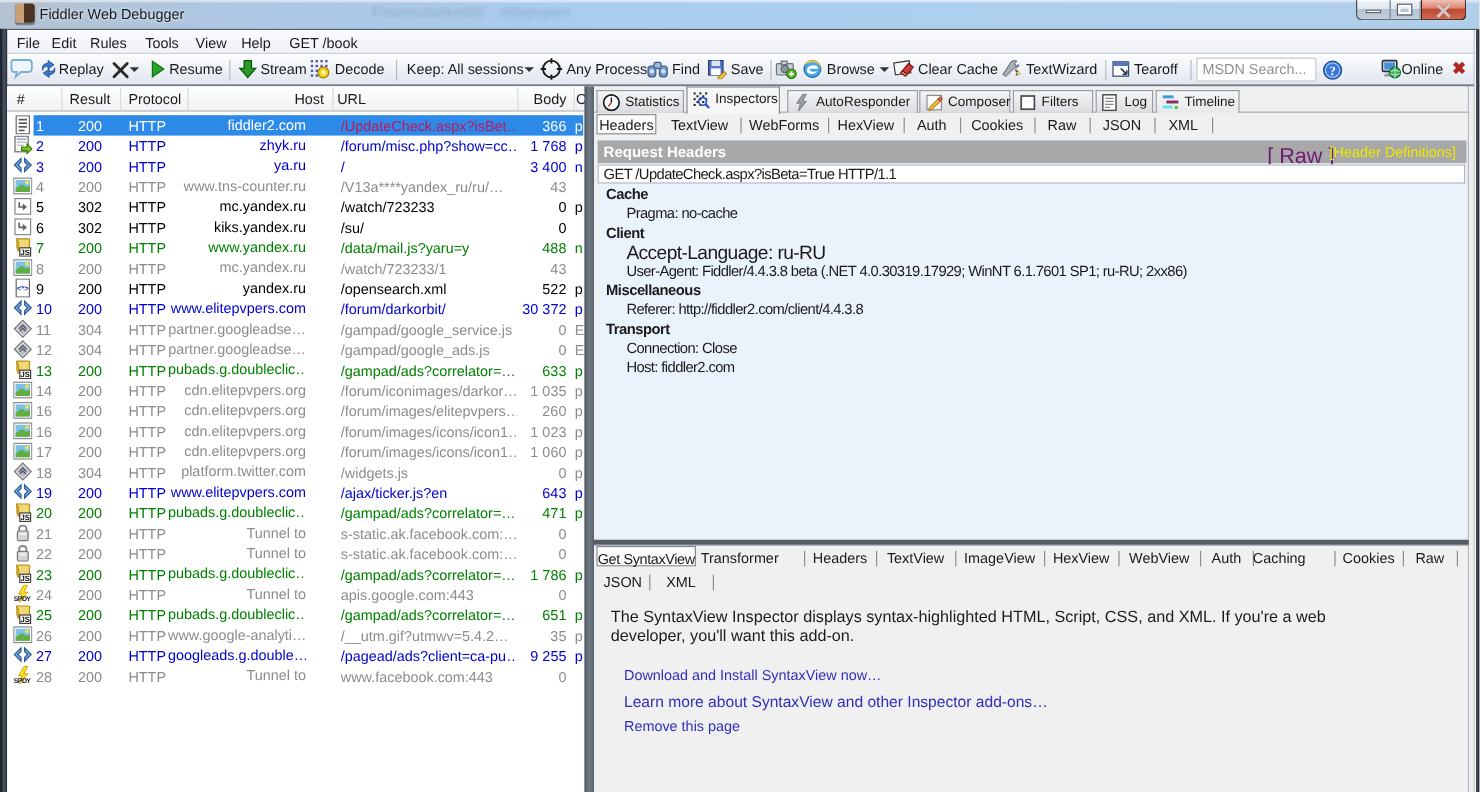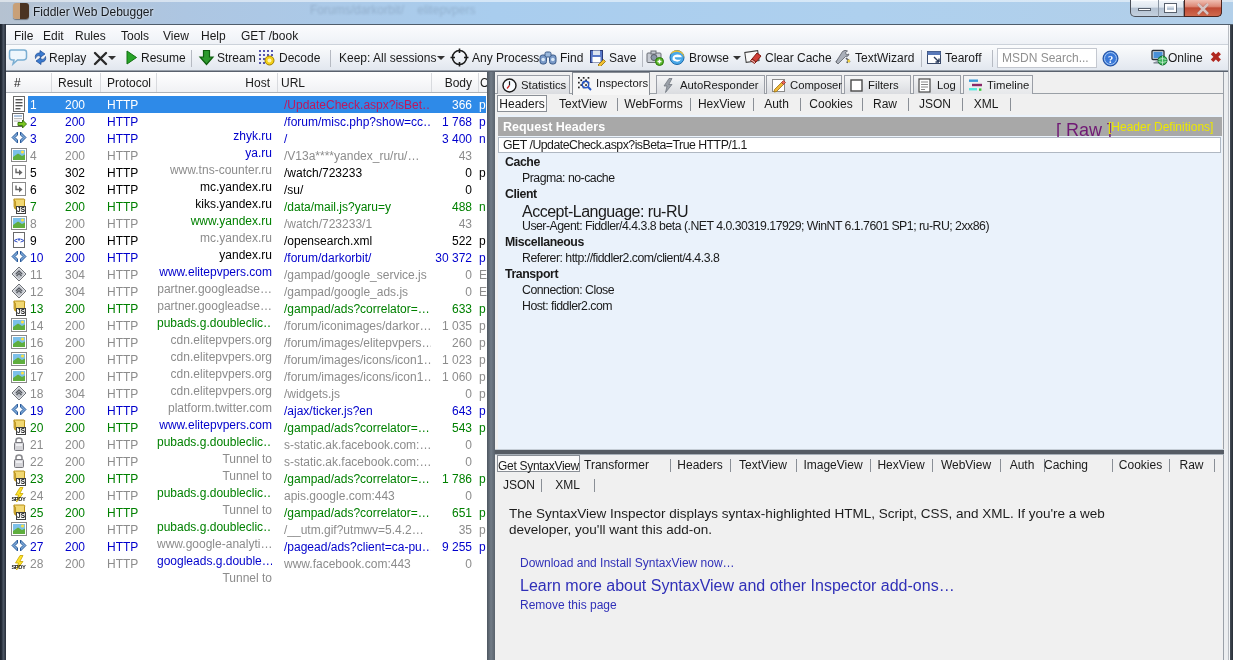--- a/index.html
+++ b/index.html
@@ -1,20 +1,20 @@
 <!DOCTYPE html>
 <html><head><meta charset="utf-8"><style>
 * { margin:0; padding:0; box-sizing:border-box; }
 body { width:1233px; height:660px; position:relative; overflow:hidden;
        font-family:"Liberation Sans", sans-serif; font-size:12px; color:#1a1a1a; background:#f0f0f0; }
 .ric { position:absolute; left:11px; width:16px; height:17px; }
 .rn  { position:absolute; left:30px; width:20px; padding-top:2px; }
 .rres { position:absolute; left:51px; width:34px; text-align:right; padding-top:2px; }
 .rpr { position:absolute; left:107px; padding-top:2px; }
-.rhost { position:absolute; left:157px; width:115px; text-align:right; padding-top:16px; white-space:nowrap; overflow:hidden; }
+.rhost { position:absolute; left:140px; width:115px; text-align:right; padding-top:1px; white-space:nowrap; overflow:hidden; }
 .rurl { position:absolute; left:284px; width:147px; padding-top:2px; white-space:nowrap; overflow:hidden; }
 .rbody { position:absolute; left:400px; width:72px; text-align:right; padding-top:2px; }
 .rcach { position:absolute; left:479px; width:8px; padding-top:2px; overflow:hidden; }
 </style></head>
 <body>
 
 <div style="position:absolute;left:0;top:0;width:1233px;height:24px;background:linear-gradient(to right,#b5c2d1 0%,#adc6e2 15%,#a9cdee 40%,#aed0ee 70%,#b2cfe9 100%)"></div>
 <div style="position:absolute;left:0;top:0;width:1233px;height:2px;background:rgba(255,255,255,0.5)"></div>
 <div style="position:absolute;left:310px;top:3px;width:330px;height:12px;color:rgba(80,100,125,0.25);filter:blur(1.2px);font-size:12px">Forums/darkorbit/&nbsp;&nbsp;&nbsp;&nbsp;elitepvpers</div>
 <div style="position:absolute;left:13px;top:3px;width:16px;height:16px;border-radius:3px;background:linear-gradient(to right,#c8a078 0%,#c8a078 45%,#4a3322 45%,#4a3322 100%);box-shadow:0 1px 1px rgba(0,0,0,.4)"></div>
@@ -430,21 +430,21 @@
       <path d="M3 2 Q2 0.5 4.5 1 L13 1 Q14.5 1.5 13.5 3 L13.5 10 L4 11 L3.5 3 Z" fill="#f2d873" stroke="#b89018" stroke-width="1"></path>
       <path d="M3 2 Q4.5 2.5 4.5 4 L4.7 10.5 Q3 10 3 8.5 Z" fill="#d8b040" stroke="#b89018" stroke-width="0.8"></path>
       <rect x="5.5" y="8.5" width="9" height="7" fill="#fff" stroke="#404040"></rect>
       <text x="10" y="14.3" font-size="6.4" font-weight="bold" font-family="Liberation Sans" fill="#111" text-anchor="middle">JS</text>
     </svg></div>
 <div class="rn" style="top:419px;color:#008000">20</div>
 <div class="rres" style="top:419px;color:#008000">200</div>
 <div class="rpr" style="top:419px;color:#008000">HTTP</div>
 <div class="rhost" style="top:419px;color:#008000">pubads.g.doubleclic…</div>
 <div class="rurl" style="top:419px;color:#008000">/gampad/ads?correlator=…</div>
-<div class="rbody" style="top:419px;color:#008000">543</div>
+<div class="rbody" style="top:419px;color:#008000">471</div>
 <div class="rcach" style="top:419px;color:#008000">p</div>
 <div class="ric" style="top:436px"><svg width="16" height="16" viewBox="0 0 16 16" style="">
       <path d="M5 7 L5 4.5 Q5 2 8 2 Q11 2 11 4.5 L11 7" fill="none" stroke="#8a8a8e" stroke-width="1.6"></path>
       <rect x="3.5" y="6.5" width="9" height="8" rx="1" fill="#d4d4d8" stroke="#76767c"></rect>
       <rect x="5" y="8" width="6" height="2" fill="#efeff2"></rect>
     </svg></div>
 <div class="rn" style="top:436px;color:#8c8c8c">21</div>
 <div class="rres" style="top:436px;color:#8c8c8c">200</div>
 <div class="rpr" style="top:436px;color:#8c8c8c">HTTP</div>
 <div class="rhost" style="top:436px;color:#8c8c8c">Tunnel to</div>
@@ -661,14 +661,14 @@
 <div style="position:absolute;left:1169px;top:459px;width:1px;height:13px;background:#8a8f96"></div>
 <div style="position:absolute;left:1169px;top:458px;width:45px;text-align:center">Raw</div>
 <div style="position:absolute;left:1214px;top:459px;width:1px;height:13px;background:#8a8f96"></div>
 <div style="position:absolute;left:497px;top:478px;width:44px;text-align:center">JSON</div>
 <div style="position:absolute;left:541px;top:479px;width:1px;height:13px;background:#8a8f96"></div>
 <div style="position:absolute;left:541px;top:478px;width:53px;text-align:center">XML</div>
 <div style="position:absolute;left:594px;top:479px;width:1px;height:13px;background:#8a8f96"></div>
 
 <div style="position:absolute;left:509px;top:506px;width:618px;font-size:13.5px;color:#1c1c1c;line-height:15.5px">The SyntaxView Inspector displays syntax-highlighted HTML, Script, CSS, and XML. If you're a web developer, you'll want this add-on.</div>
 <div style="position:absolute;left:520px;top:556px;font-size:12px;color:#3030b8">Download and Install SyntaxView now…</div>
-<div style="position:absolute;left:520px;top:577px;font-size:16px;color:#3030b8">Learn more about SyntaxView and other Inspector add-ons…</div>
+<div style="position:absolute;left:520px;top:577px;font-size:13px;color:#3030b8">Learn more about SyntaxView and other Inspector add-ons…</div>
 <div style="position:absolute;left:520px;top:598px;font-size:12px;color:#3030b8">Remove this page</div>
 
 </body></html>

